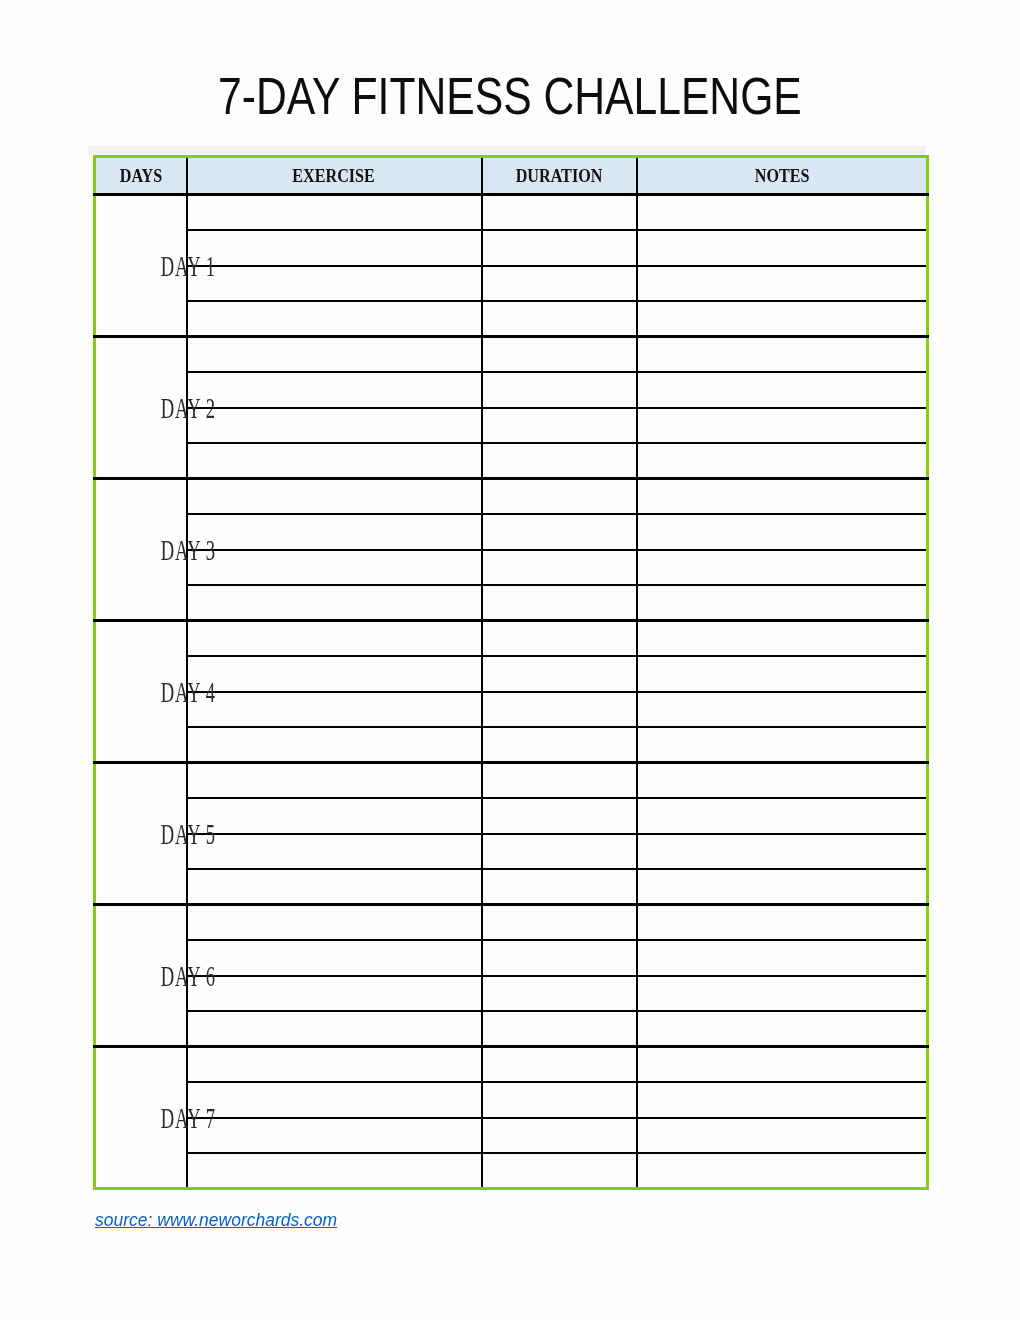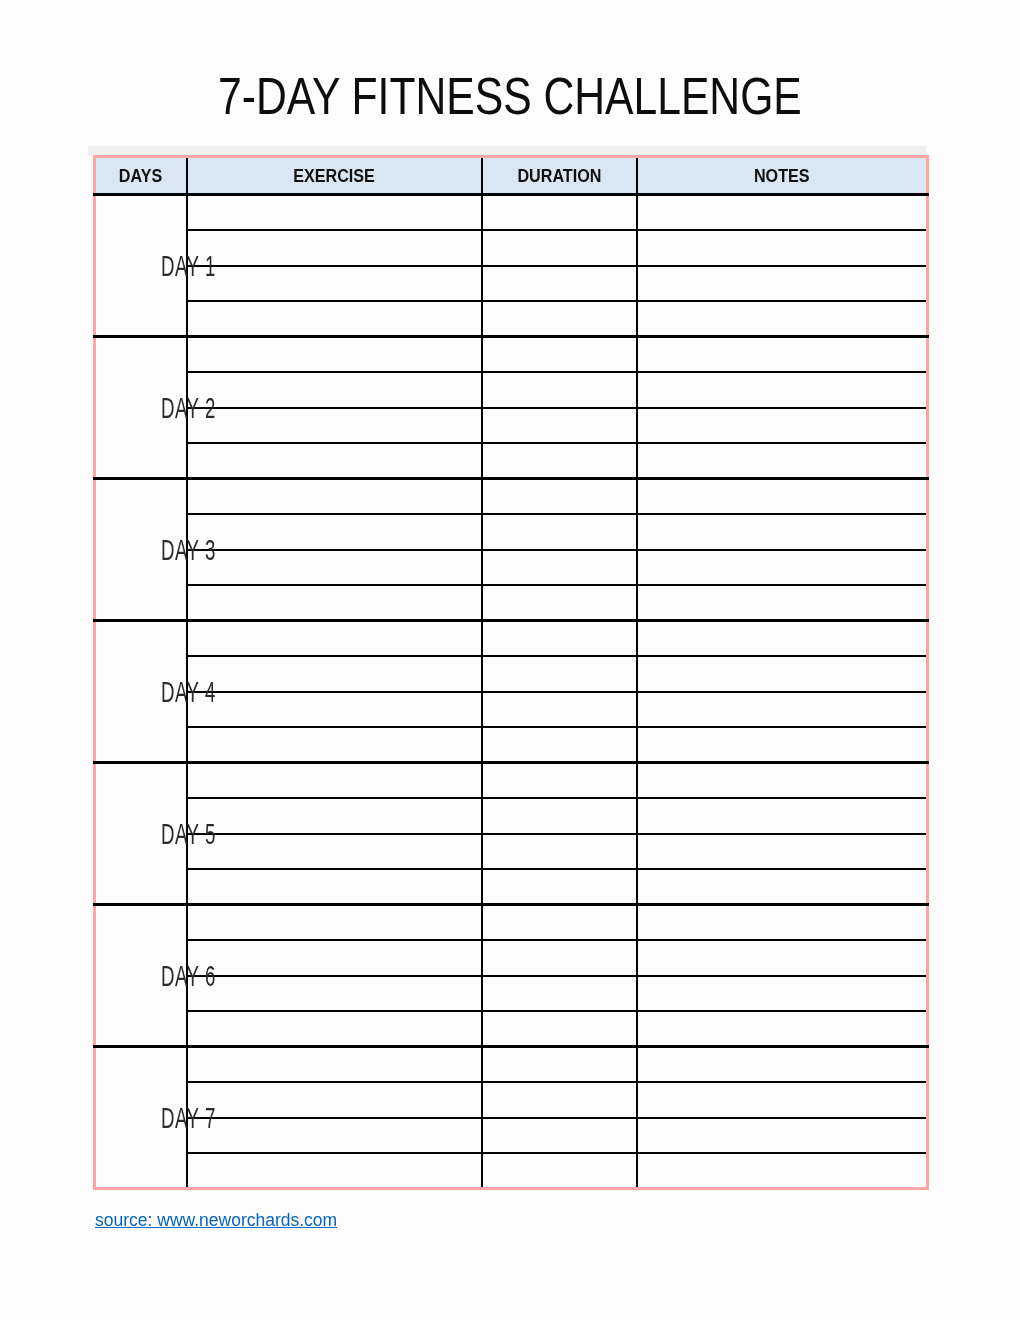--- a/index.html
+++ b/index.html
@@ -42,21 +42,22 @@
   
   .table-wrap {
     position: absolute;
     left: 93px;
     top: 155px;
   }
   table.fitness {
     border-collapse: collapse;
     table-layout: fixed;
     width: 833px;
-    border: 3px solid #fca5a5;
+    border: 3px solid #84cc16;
+    font-family: Liberation Serif, serif;
   }
   table.fitness th {
     height: 38px;
     background: #d9e7f5;
     border: 2.5px solid #000;
     border-bottom-width: 3px;
     text-align: center;
     vertical-align: middle;
   }
   .th-text {
@@ -93,20 +94,21 @@
   }
   
   .source-link {
     position: absolute;
     left: 95px;
     top: 1210px;
     font-size: 17.5px;
     color: #0563c1;
     text-decoration: underline;
     cursor: pointer;
+    font-style: italic;
   }
 </style>
 </head>
 <body>
 
 <div class="page">
 
   <div class="title-wrap">
     <span class="title-text">7-DAY FITNESS CHALLENGE</span>
   </div>

